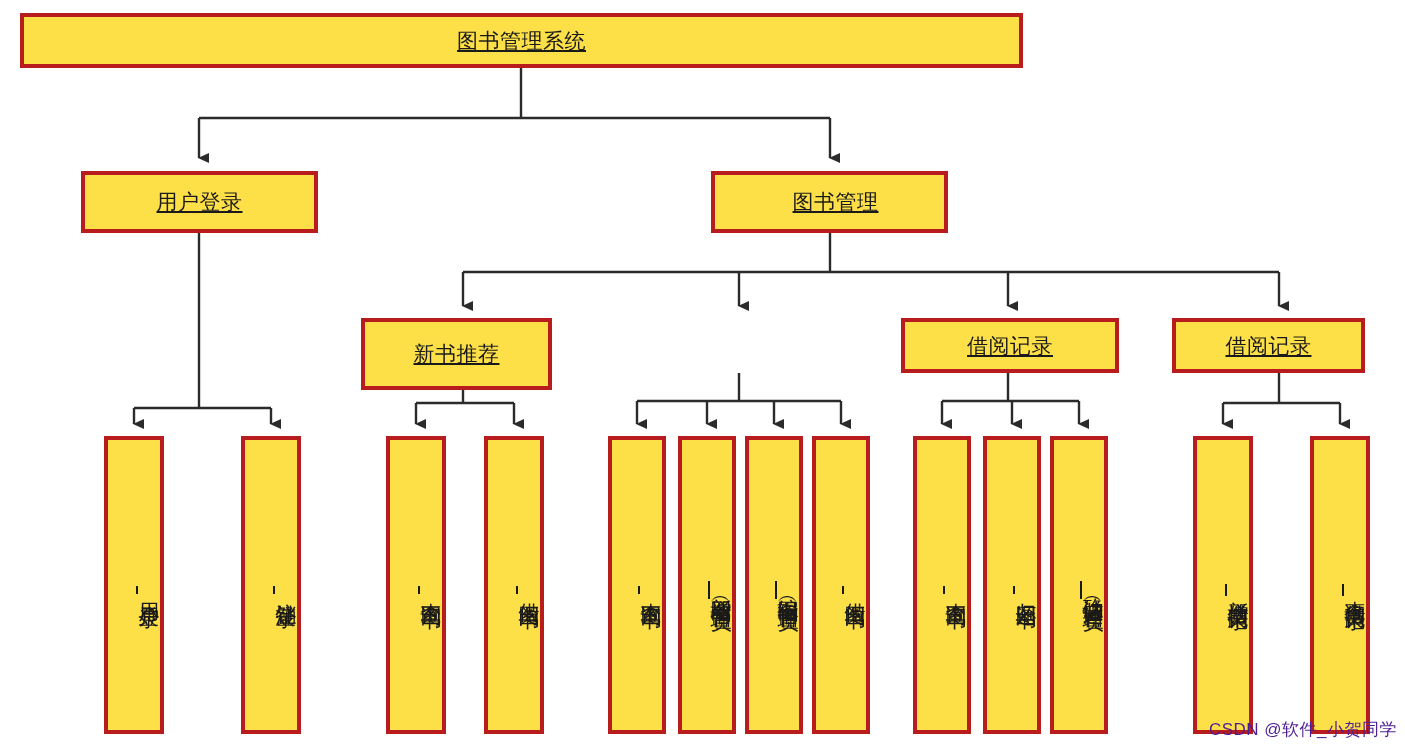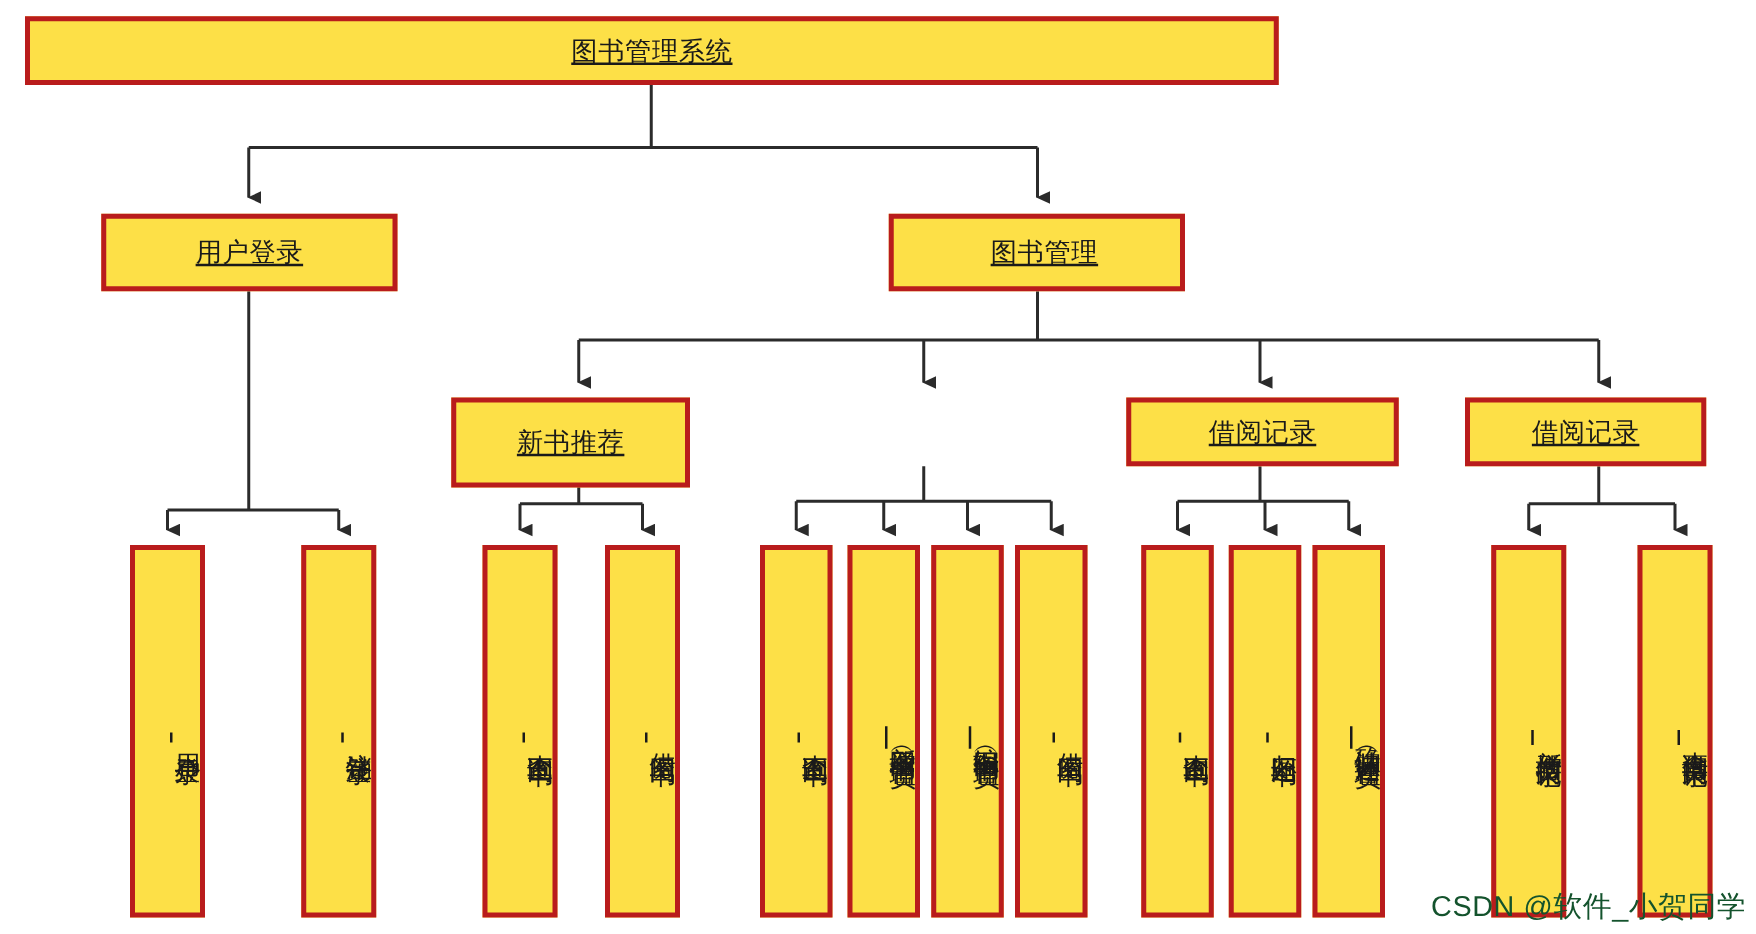--- a/index.html
+++ b/index.html
@@ -54,22 +54,22 @@
     white-space: nowrap;
   }
   .node.vertical .label {
     writing-mode: vertical-rl;
     text-orientation: upright;
   }
   #watermark {
     position: absolute;
     right: 8px;
     bottom: 6px;
-    font-size: 23px;
-    color: #14532d;
+    font-size: 17px;
+    color: #4c1d95;
     letter-spacing: 0.5px;
     white-space: nowrap;
     pointer-events: none;
   }
 </style>
 </head>
 <body>
 
 <div id="canvas">
 

